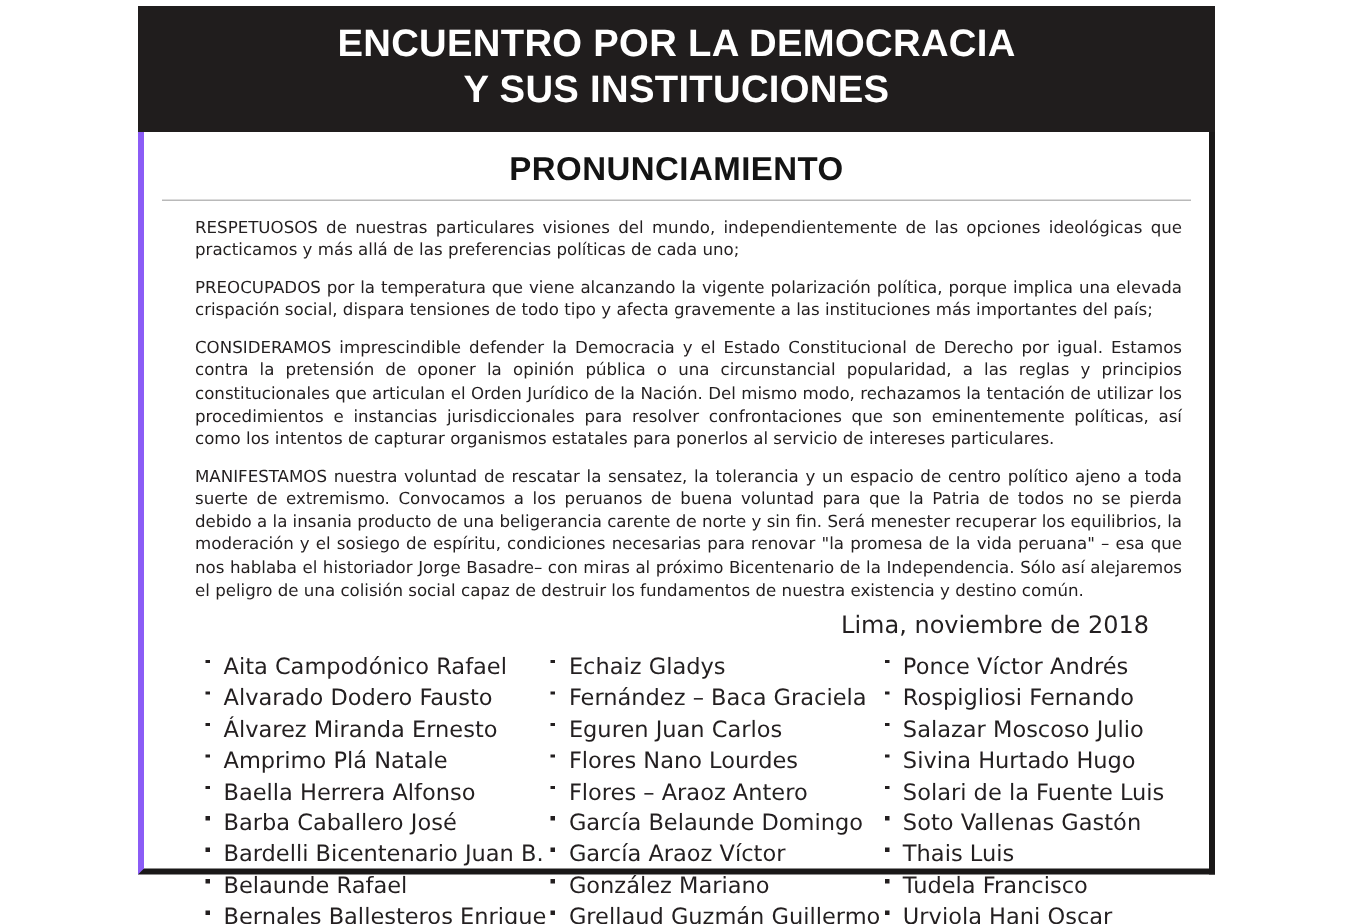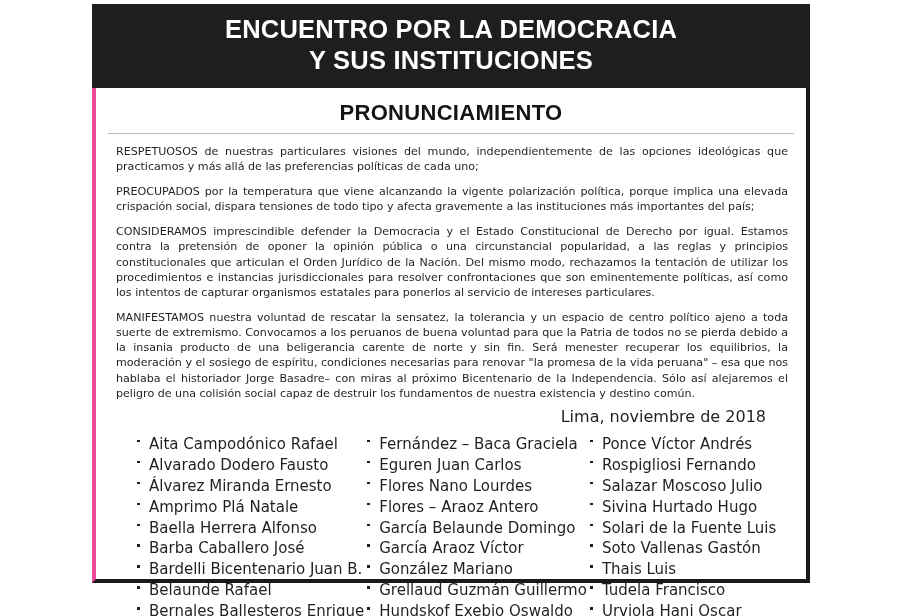--- a/index.html
+++ b/index.html
@@ -36,21 +36,21 @@
     font-family: "Liberation Sans", sans-serif;
     font-weight: bold;
     font-size: 25.5px;
     letter-spacing: 0.2px;
     line-height: 1.23;
     white-space: nowrap;
   }
 
   
   .sheet {
-    border-left: 4px solid #ec4899;
+    border-left: 4px solid #8b5cf6;
     border-right: 4px solid #1a1818;
     border-bottom: 4px solid #1a1818;
     background: #ffffff;
     box-sizing: border-box;
     height: 495px;
     position: relative;
   }
 
   .doc-title {
     text-align: center;
@@ -66,21 +66,21 @@
     height: 1px;
     background: #b9b9b9;
     margin: 0 12px 0 12px;
   }
 
   .content {
     padding: 10px 18px 0 18px;
   }
 
   p.para {
-    margin: 0 0 10px 2px;
+    margin: 0 0 10px 16px;
     text-align: justify;
     font-size: 11.1px;
     line-height: 1.365;
     color: #231f20;
   }
   p.para:last-of-type { margin-bottom: 6px; }
 
   .dateline {
     text-align: right;
     font-size: 16px;
@@ -158,20 +158,21 @@
               <li>Bardelli Bicentenario Juan B.</li>
               <li>Belaunde Rafael</li>
               <li>Bernales Ballesteros Enrique</li>
               <li>Campos Joseph</li>
               <li>Campos Lima Cesar</li>
               <li>Castro Stagnaro Raúl</li>
             </ul>
         </div>
         <div class="col col-2">
           <ul class="names">
+              <li>Echaiz Gladys</li>
               <li>Fernández – Baca Graciela</li>
               <li>Eguren Juan Carlos</li>
               <li>Flores Nano Lourdes</li>
               <li>Flores – Araoz Antero</li>
               <li>García Belaunde Domingo</li>
               <li>García Araoz Víctor</li>
               <li>González Mariano</li>
               <li>Grellaud Guzmán Guillermo</li>
               <li>Hundskof Exebio Oswaldo</li>
               <li>Montoya Jorge</li>

